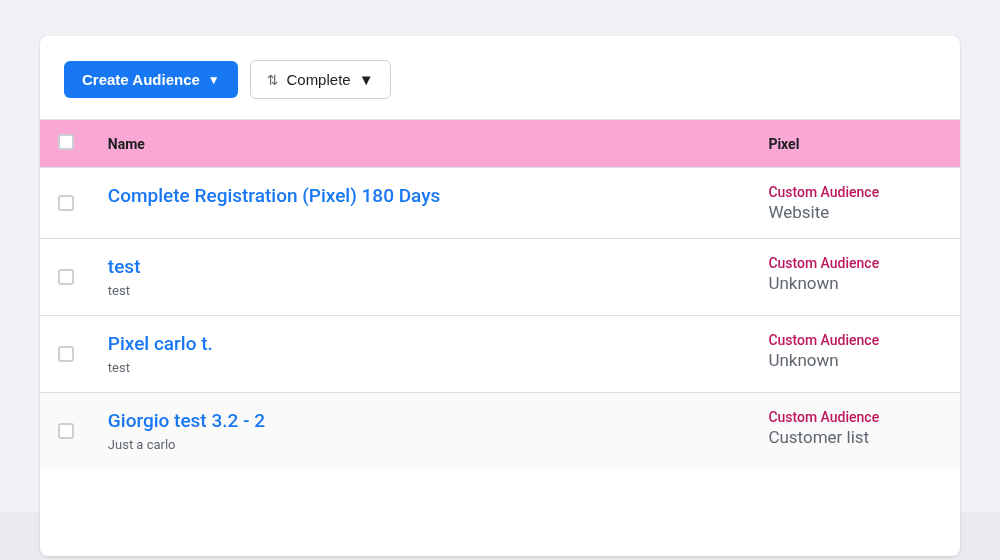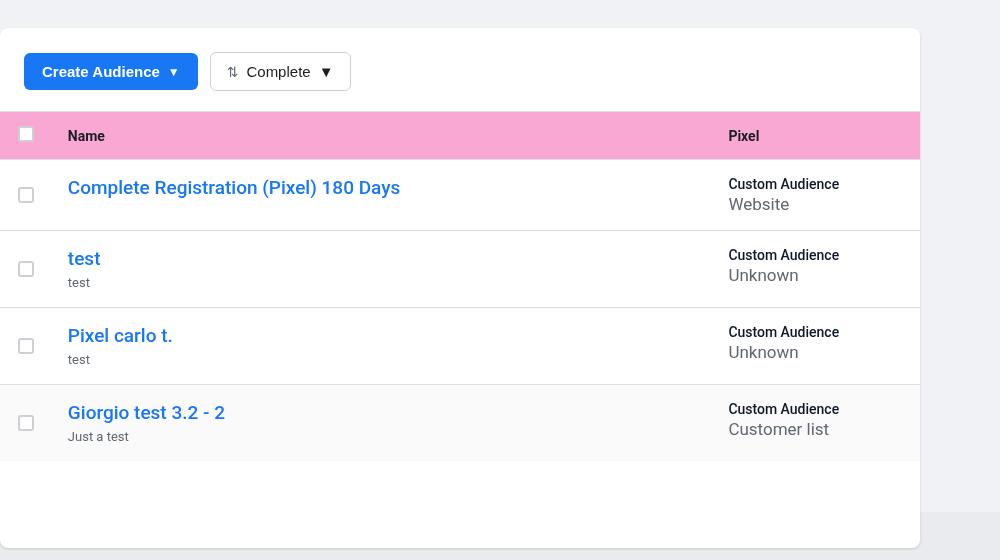--- a/index.html
+++ b/index.html
@@ -15,23 +15,23 @@
       height: 560px;
       overflow: hidden;
     }
 
     .page-wrapper {
       width: 1000px;
       height: 512px;
       background: #f0f2f5;
       position: relative;
       display: flex;
-      justify-content: flex-start;
+      justify-content: center;
       align-items: flex-start;
-      padding-top: 28px;
+      padding-top: 36px;
     }
 
     .main-content {
       background: #ffffff;
       border-radius: 8px;
       width: 920px;
       min-height: 520px;
       box-shadow: 0 1px 3px rgba(0,0,0,0.15);
       padding: 24px 0 0 0;
       overflow: hidden;
@@ -155,21 +155,21 @@
       display: block;
       margin-bottom: 2px;
     }
 
     .row-name-secondary {
       color: #606770;
       font-size: 13px;
     }
 
     .type-primary {
-      color: #0f172a;
+      color: #be185d;
       font-size: 14px;
       font-weight: 500;
       display: block;
       margin-bottom: 2px;
       white-space: nowrap;
       overflow: hidden;
     }
 
     .type-secondary {
       color: #606770;
@@ -263,21 +263,21 @@
         <span class="type-primary">Custom Audience</span>
         <span class="type-secondary">Unknown</span>
       </td>
     </tr>
             <tr class="row-last">
       <td class="td-checkbox">
         <span class="checkbox"></span>
       </td>
       <td>
         <span class="row-name-primary">Giorgio test 3.2 - 2</span>
-        <span class="row-name-secondary">Just a test</span>
+        <span class="row-name-secondary">Just a carlo</span>
       </td>
       <td>
         <span class="type-primary">Custom Audience</span>
         <span class="type-secondary">Customer list</span>
       </td>
     </tr>
           </tbody>
       </table>
     </div>
 

